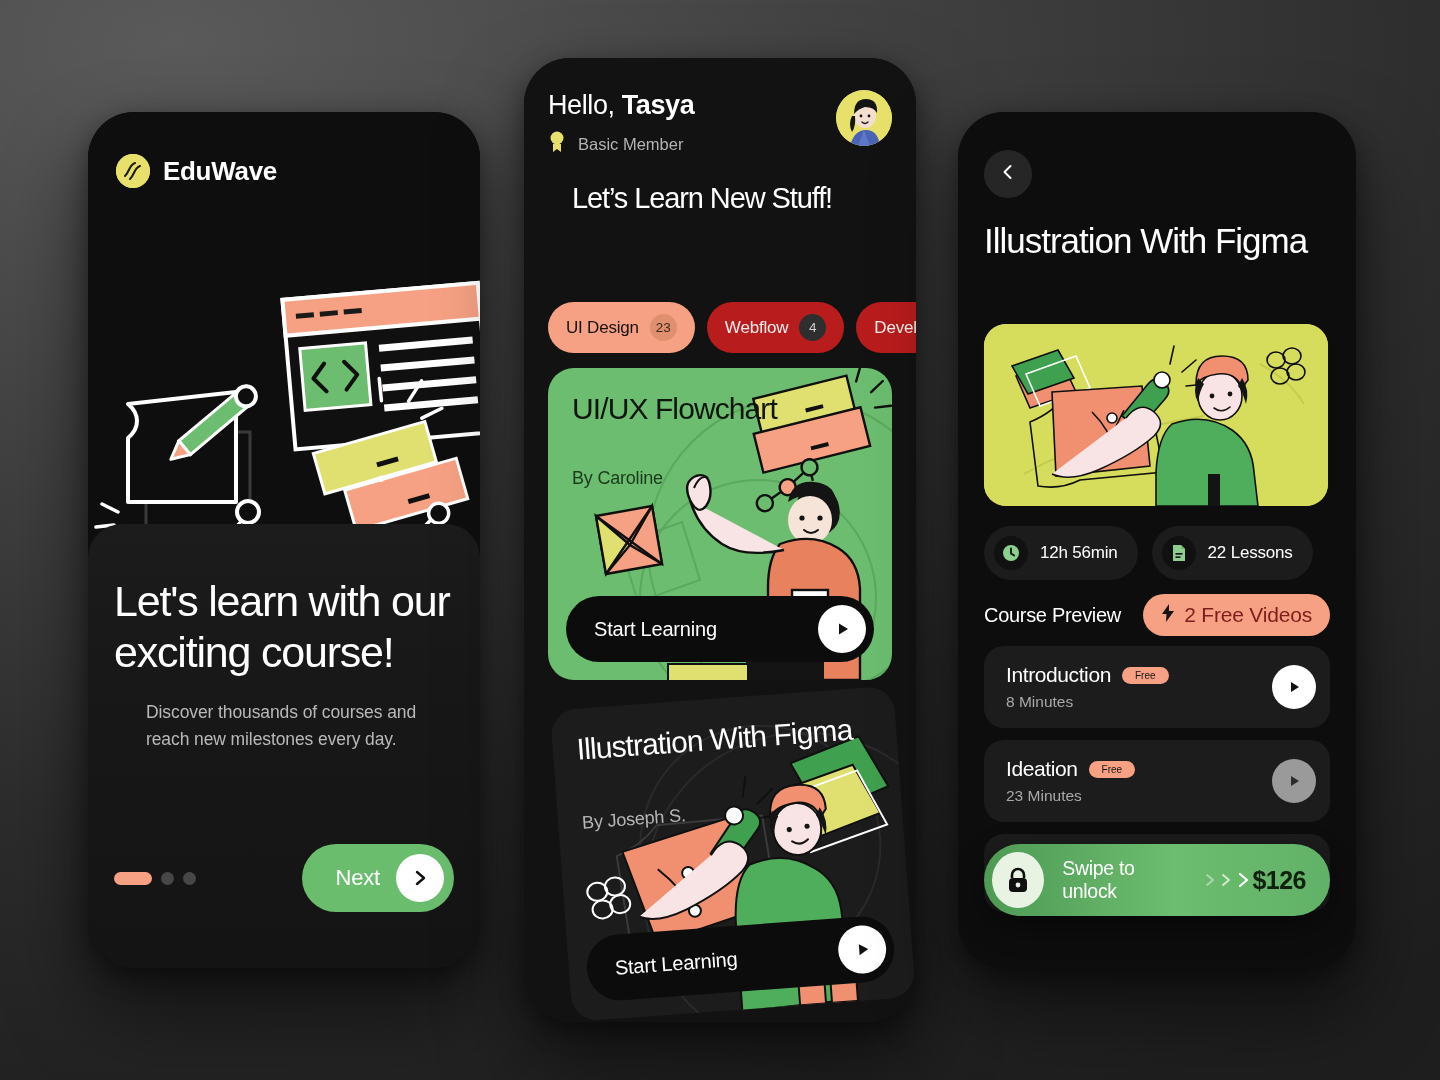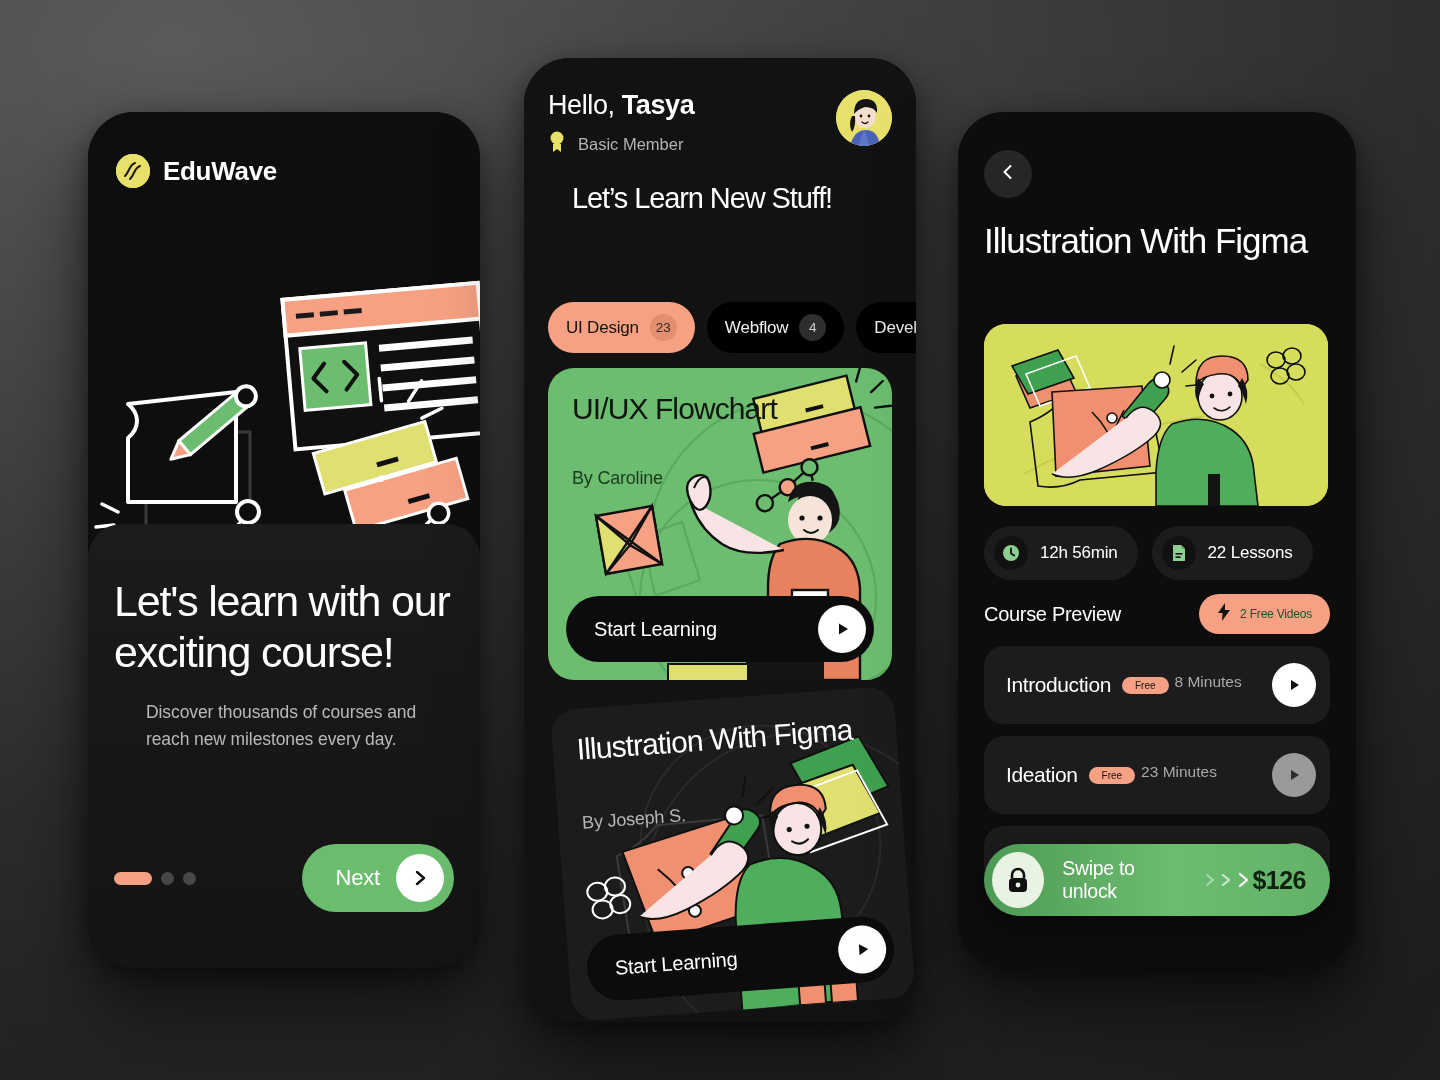--- a/index.html
+++ b/index.html
@@ -69,21 +69,21 @@
     position:absolute; right:24px; top:32px; width:56px; height:56px; border-radius:50%;
     overflow:hidden; background:#e7e06a;
   }
   .h2 {
     position:absolute; left:24px; top:124px; right:30px;
     color:#fff; font-size:29px; line-height:1.14; letter-spacing:-1.1px;margin-left:24px;
   }
   .tabs { position:absolute; left:24px; top:244px; display:flex; gap:12px; }
   .tab {
     display:flex; align-items:center; gap:11px; border-radius:26px;
-    padding:12px 18px; background:#000000; white-space:nowrap; cursor:pointer;
+    padding:12px 18px; background:#b91c1c; white-space:nowrap; cursor:pointer;
   }
   .tab.active { background:#f6a183; }
   .tab-label { color:#efefef; font-size:17px; letter-spacing:-.2px; }
   .tab.active .tab-label { color:#17120f; }
   .tab-count {
     min-width:27px; height:27px; border-radius:50%; background:#2e2e2e;
     display:flex; align-items:center; justify-content:center;
     color:#cfcfcf; font-size:13.5px;
   }
   .tab.active .tab-count { background:#e08f6f; color:#3b2a21; }
@@ -121,28 +121,28 @@
   }
   .h3 { position:absolute; left:26px; top:108px; right:26px; color:#fff; font-size:35px; line-height:1.2; letter-spacing:-1px; }
   .hero3 { position:absolute; left:26px; top:212px; width:344px; height:182px; background:#d6dd5c; border-radius:22px; overflow:hidden; }
   .chips { position:absolute; left:26px; top:414px; display:flex; gap:14px; }
   .chip { display:flex; align-items:center; gap:12px; background:#1c1c1c; border-radius:30px; padding:10px 20px 10px 10px; }
   .chip-ico { width:34px; height:34px; border-radius:50%; background:#111; display:flex; align-items:center; justify-content:center; }
   .chip-label { color:#fff; font-size:17px; letter-spacing:-.2px; }
   .preview-row { position:absolute; left:26px; right:26px; top:482px; display:flex; align-items:center; justify-content:space-between; }
   .preview-title { color:#fff; font-size:20px; letter-spacing:-.3px; }
   .free-badge { display:flex; align-items:center; gap:9px; background:#f6a183; border-radius:22px; padding:9px 18px; }
-  .free-badge-label { color:#14532d; font-size:12px; letter-spacing:-.2px; }
+  .free-badge-label { color:#7f1d1d; font-size:21px; letter-spacing:-.2px; }
 
   .lessons { position:absolute; left:26px; right:26px; top:534px; display:flex; flex-direction:column; gap:12px; }
   .lesson {
     background:#1c1c1c; border-radius:20px; padding:17px 14px 17px 22px;
     display:flex; align-items:center; justify-content:space-between; cursor:pointer;
   }
-  .lesson-left { display:flex; gap:6px; }
+  .lesson-left { display:flex; flex-direction:column; gap:6px; }
   .lesson-top { display:flex; align-items:center; gap:11px; }
   .lesson-name { color:#fff; font-size:21px; letter-spacing:-.4px; }
   .lesson-free { background:#f6a183; color:#141414; font-size:10px; border-radius:14px; padding:3px 13px; }
   .lesson-dur { color:#a9a9a9; font-size:15.5px; }
   .lesson-play { width:44px; height:44px; border-radius:50%; background:#fff; display:flex; align-items:center; justify-content:center; flex:0 0 auto; }
   .lesson-play.locked { background:#9a9a9a; }
   .lesson.muted .lesson-name { color:#8e8e8e; }
 
   .swipe {
     position:absolute; left:26px; right:26px; bottom:52px; height:72px;

